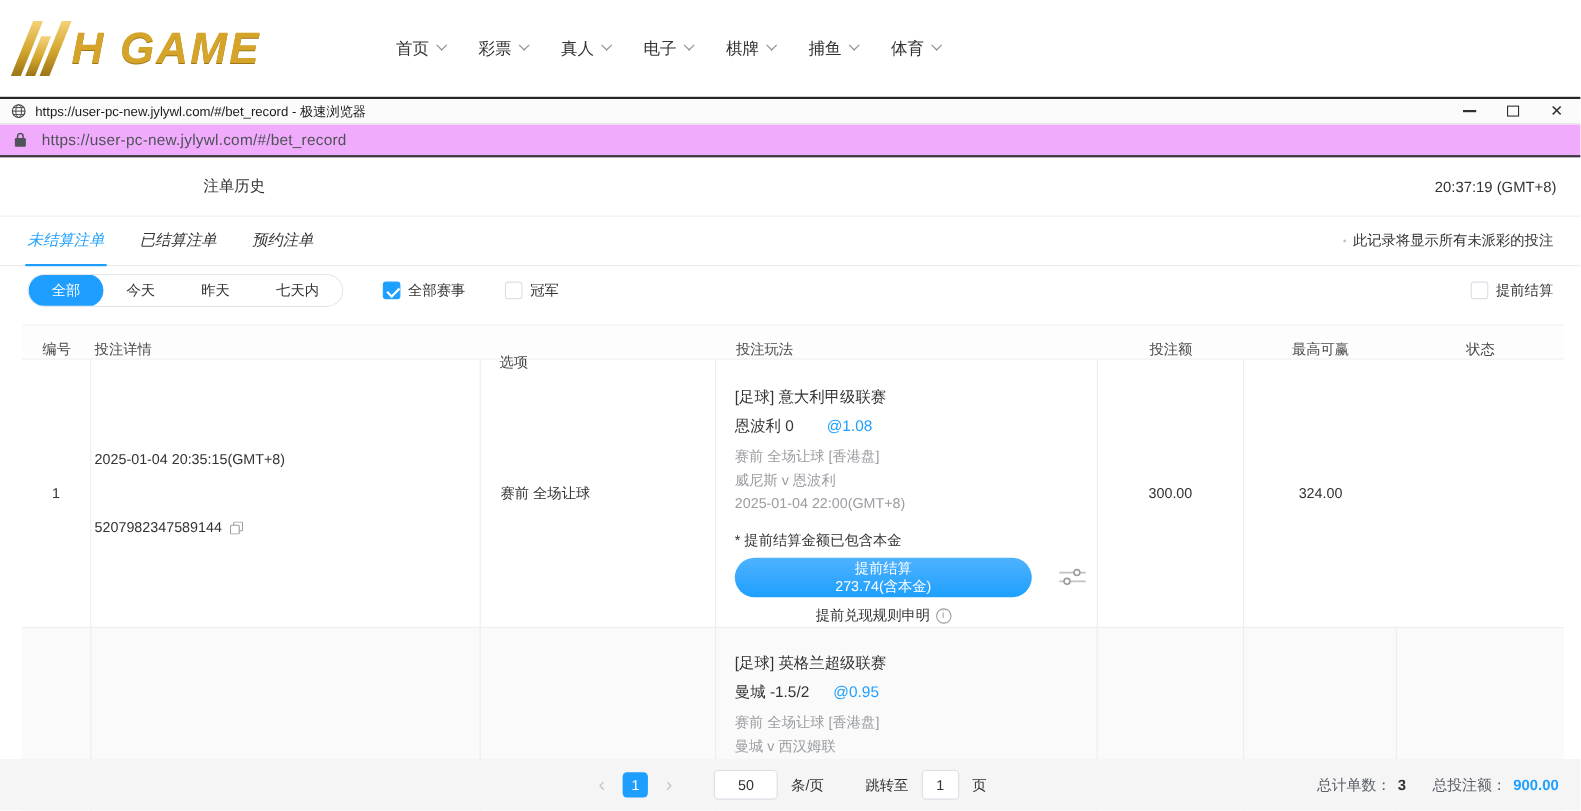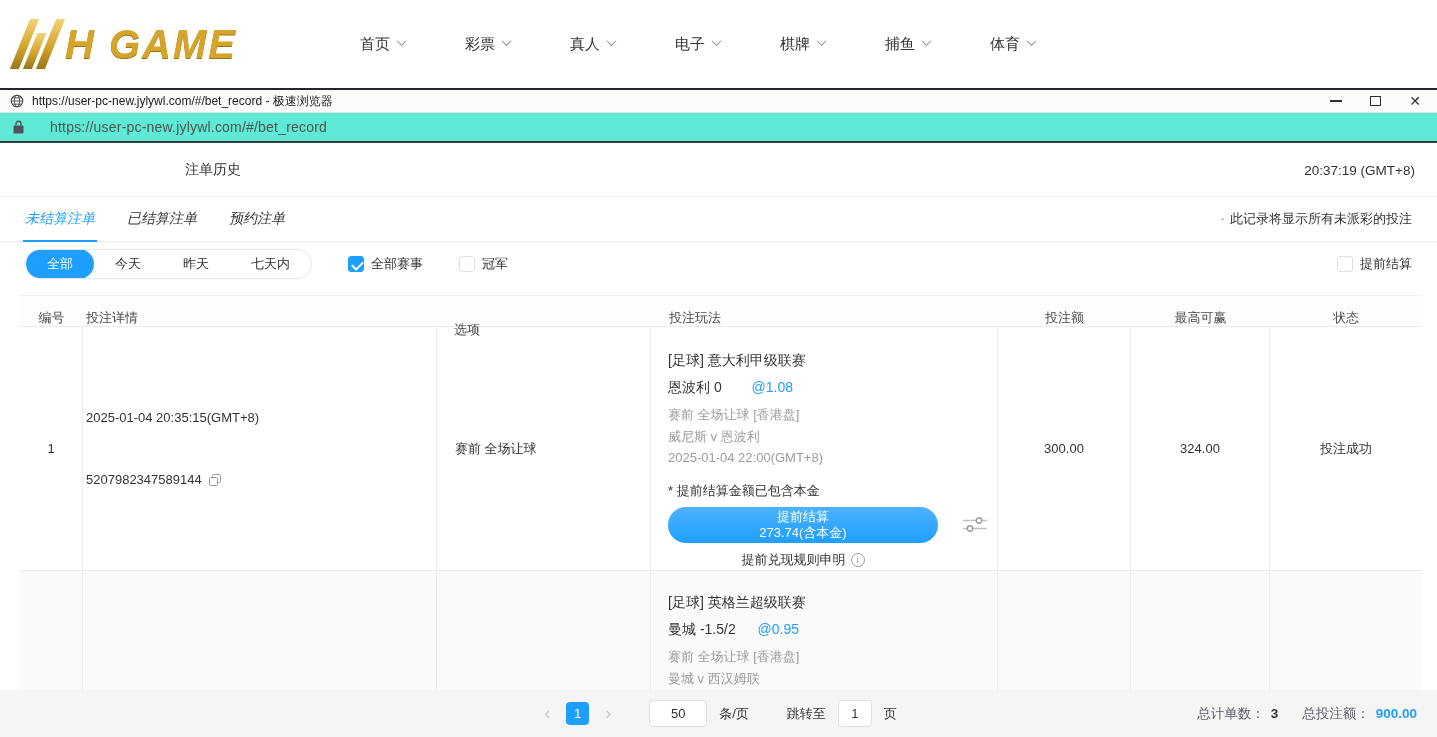--- a/index.html
+++ b/index.html
@@ -7,33 +7,33 @@
   body { font-family:"Liberation Sans","DejaVu Sans",sans-serif; background:#fff; color:#333; }
   .screen { position:relative; width:1437px; height:737px; overflow:hidden; background:#fff; }
 
   
   .site-header { height:88px; display:flex; align-items:center; padding:0 20px; background:#fff; }
   .logo { display:flex; align-items:center; width:270px; }
   .logo-emblem { display:inline-flex; align-items:flex-end; gap:4px; height:50px; transform:skewX(-22deg); margin-right:10px; }
   .logo-emblem i { display:block; width:9px; height:50px; background:linear-gradient(180deg,#f3d279 0%,#d3a52c 55%,#9b7618 100%); }
   .logo-emblem i:nth-child(2){ height:36px; }
   .logo-text { font-size:40px; font-weight:bold; font-style:italic; letter-spacing:2px; color:#d6a429; text-shadow:0 1px 0 #9b7618; white-space:nowrap; }
-  .main-nav { display:flex; gap:60px; margin-left:70px; }
+  .main-nav { display:flex; gap:30px; margin-left:70px; }
   .nav-item { display:flex; align-items:center; gap:8px; font-size:15px; color:#333; cursor:pointer; }
   .caret { width:7px; height:7px; border-right:1.6px solid #8f8f8f; border-bottom:1.6px solid #8f8f8f; transform:rotate(45deg) translate(-1px,-1px); margin-top:-3px; }
 
   
   .browser-titlebar { height:25px; background:#fbfbfb; border-top:2px solid #26262b; border-bottom:1px solid #e4e4e4; display:flex; align-items:center; padding-left:10px; position:relative; }
   .tab-info { display:flex; align-items:center; gap:8px; }
   .tab-title { font-size:12px; color:#1b1b1b; }
   .window-controls { position:absolute; right:16px; top:0; height:100%; display:flex; align-items:center; gap:28px; }
   .min-bar { display:block; width:12px; height:0; border-bottom:2px solid #2f2f2f; }
   .max-box { display:block; width:11px; height:10px; border:1.5px solid #2f2f2f; }
   .close-x { font-size:14px; color:#2f2f2f; line-height:1; font-style:normal; }
-  .address-bar { height:30px; background:#5eead4; border-bottom:2px solid #3a3a3a; display:flex; align-items:center; gap:26px; padding-left:13px; }
+  .address-bar { height:30px; background:#f0abfc; border-bottom:2px solid #3a3a3a; display:flex; align-items:center; gap:14px; padding-left:13px; }
   .url-text { font-size:14px; color:#4f5358; letter-spacing:.2px; }
 
   
   .page-title-row { height:54px; position:relative; border-bottom:1px solid #f0f0f0; }
   .page-title { position:absolute; left:185px; top:50%; transform:translateY(-50%); font-size:14px; color:#333; }
   .page-time { position:absolute; right:22px; top:50%; transform:translateY(-50%); font-size:13.5px; color:#333; }
 
   .tabs-row { height:45px; display:flex; align-items:center; gap:32px; padding:0 25px; border-bottom:1px solid #ebebeb; }
   .tab { font-size:14px; color:#333; cursor:pointer; position:relative;font-style:italic; }
   .tab.active { color:#1e9fff; }
@@ -266,21 +266,20 @@
                 </svg>
             </span>
           </div>
           <div class="opt-rule">
             <span>提前兑现规则申明</span>
             <i class="info-icon">i</i>
           </div>
         </div>
         <div class="td c-center">300.00</div>
         <div class="td c-center">324.00</div>
-        <div class="td c-center">投注成功</div>
       </div>
 
       <div class="t-row row-2">
         <div class="td c-id"></div>
         <div class="td c-detail"></div>
         <div class="td c-play"></div>
         <div class="td c-option">
           <div class="opt-league">[足球] 英格兰超级联赛</div>
           <div class="opt-pick">
             <span>曼城 -1.5/2</span>

